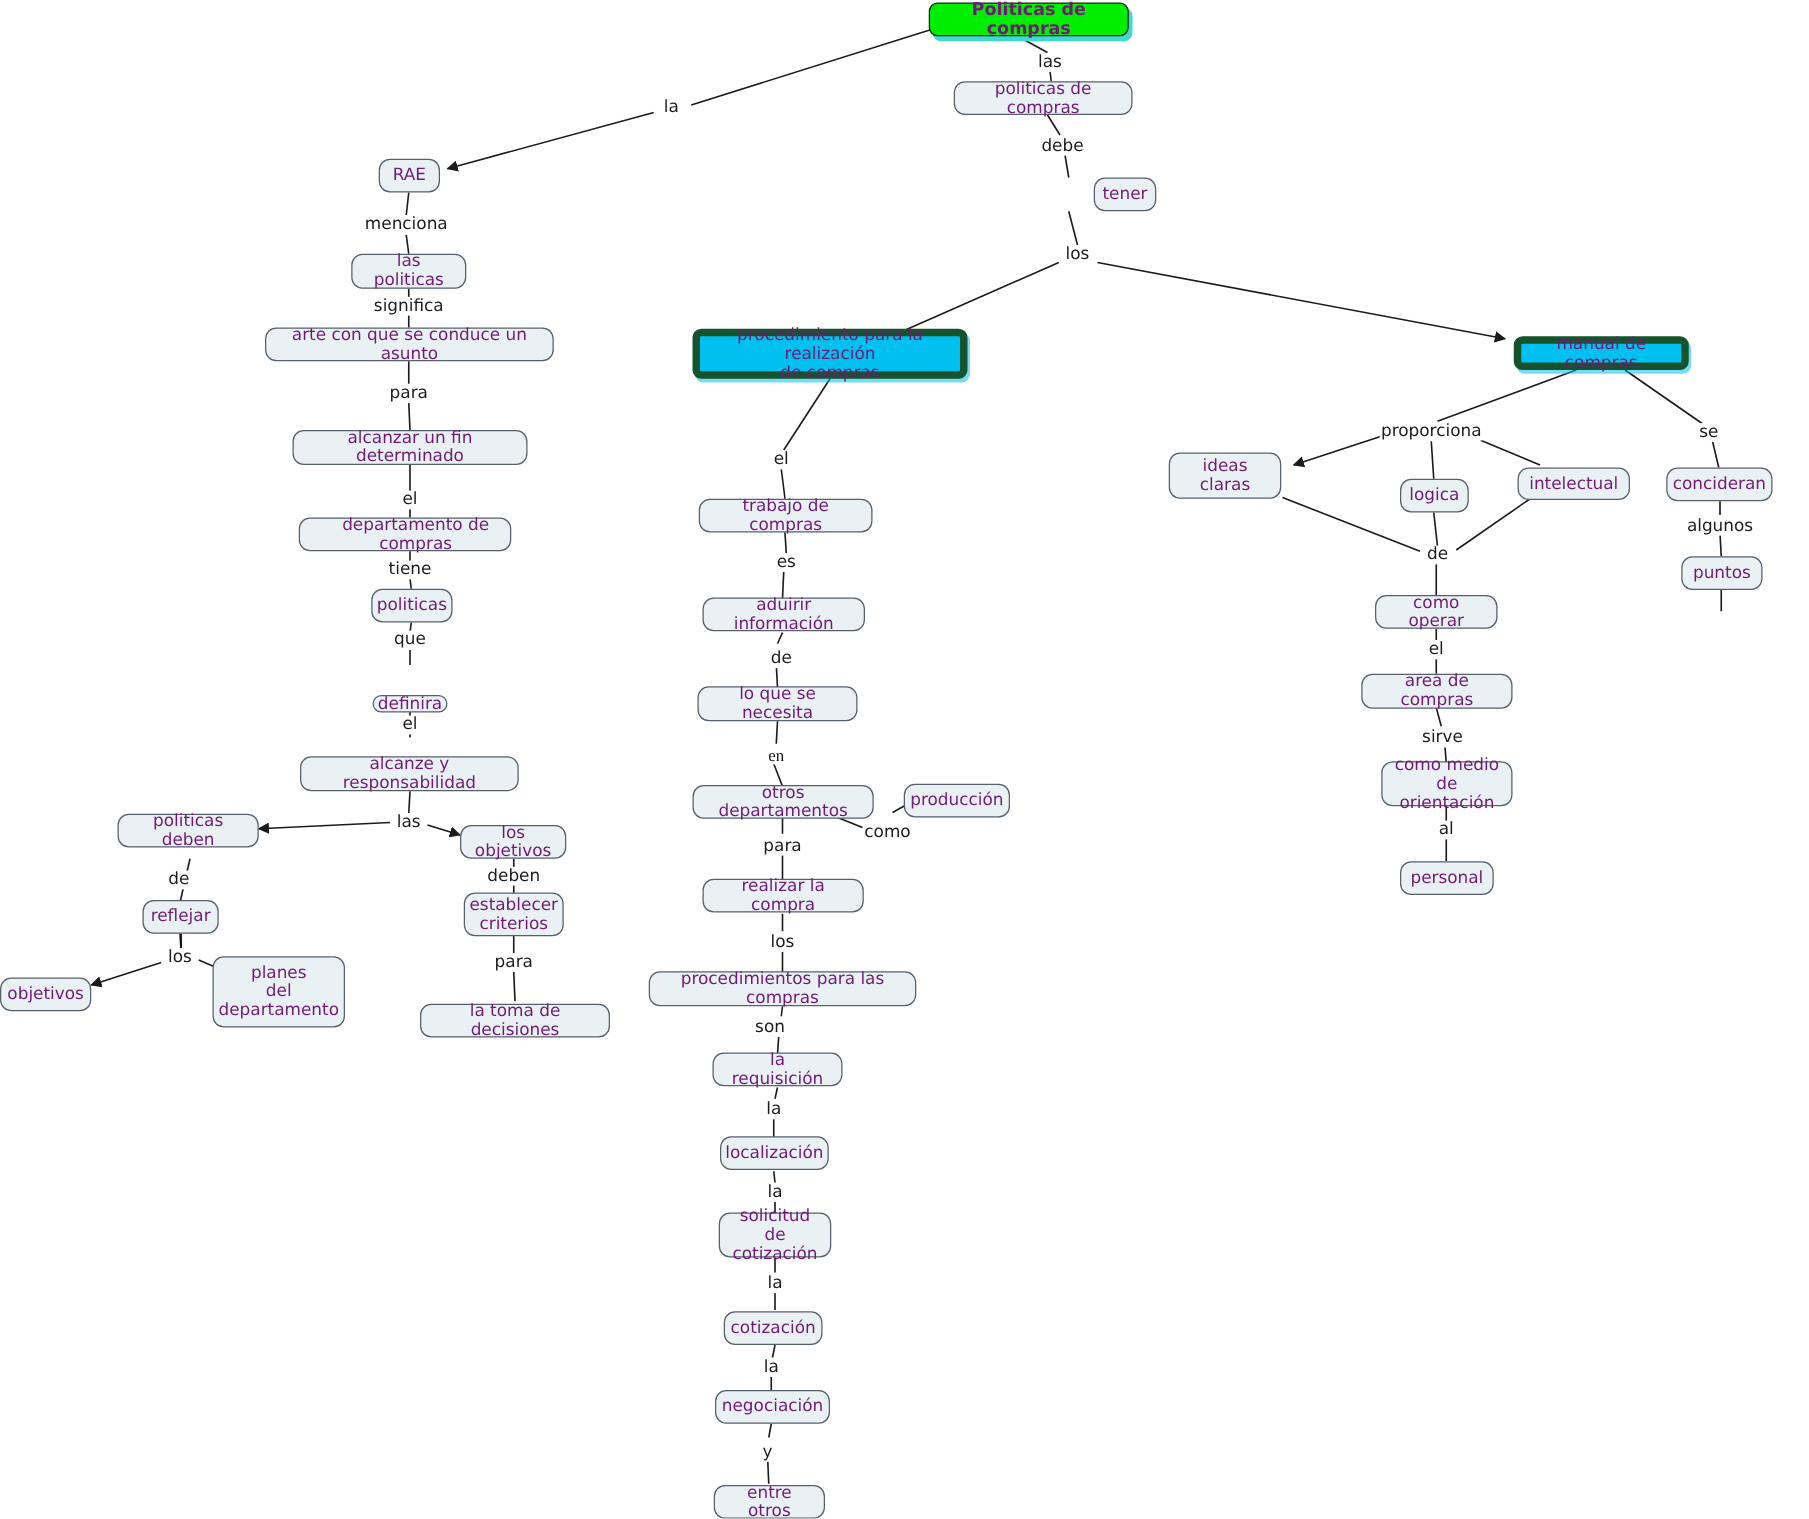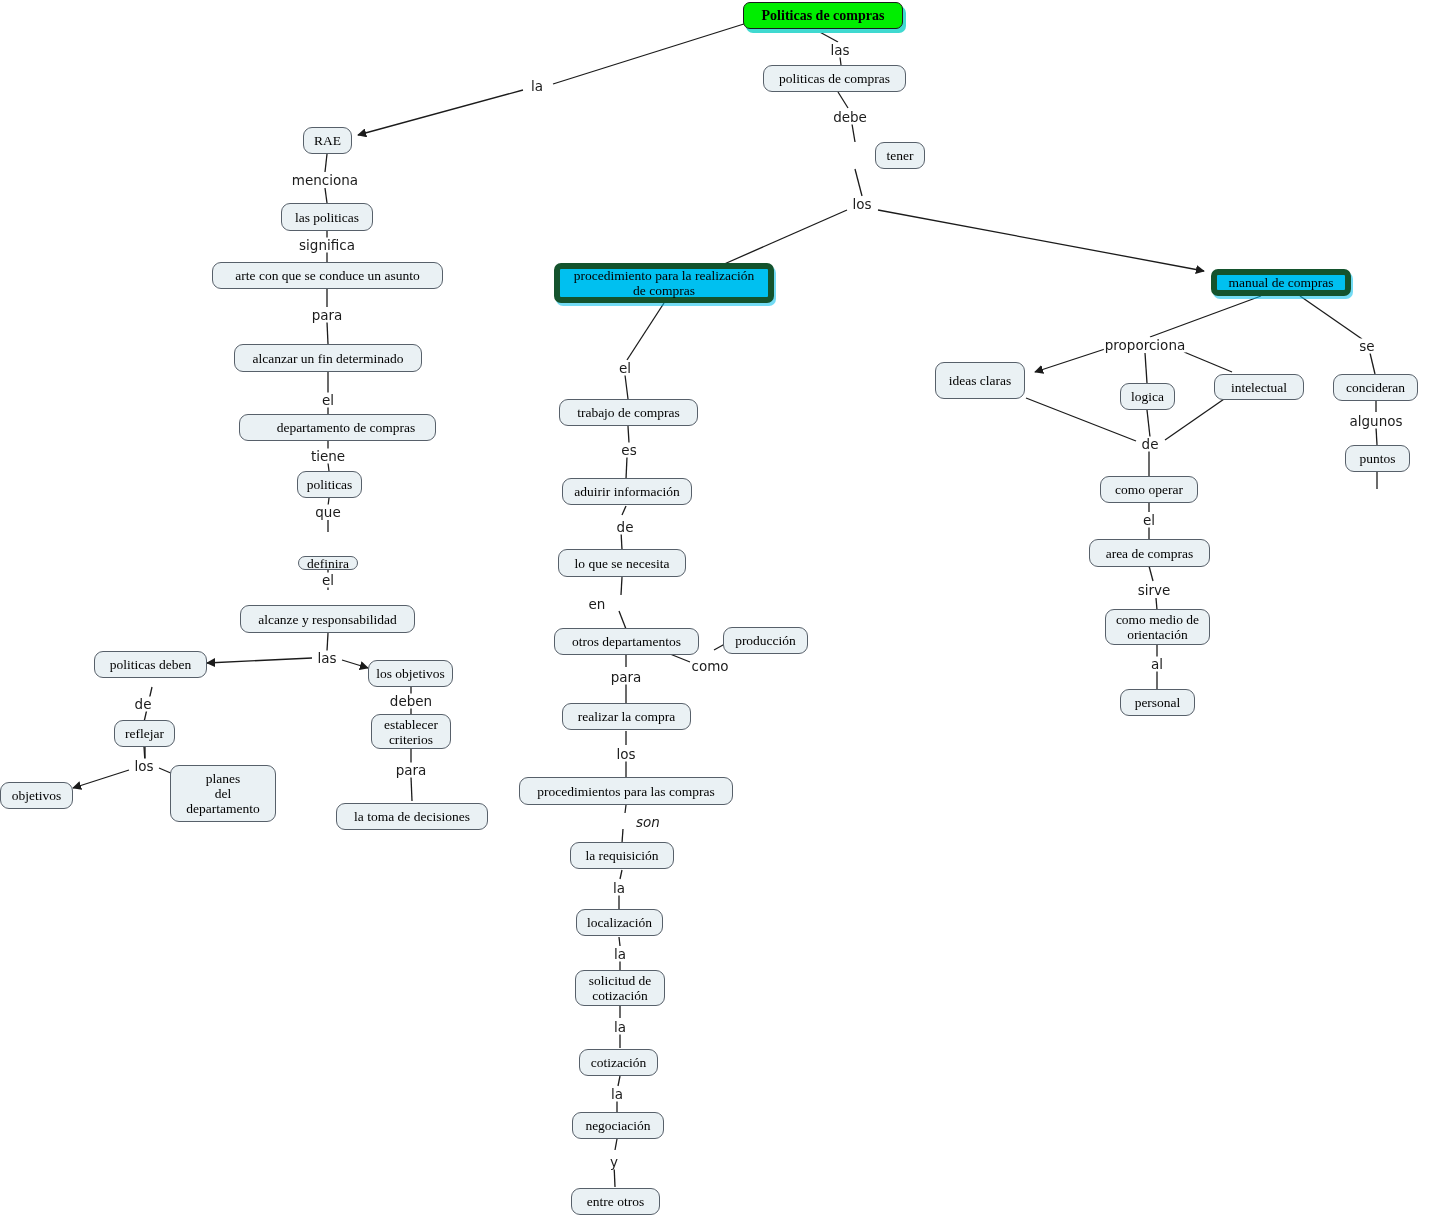--- a/index.html
+++ b/index.html
@@ -25,31 +25,30 @@
     width: 1447px;
     height: 1215px;
     pointer-events: none;
   }
   .node {
     position: absolute;
     box-sizing: border-box;
     background: #eaf1f4;
     border: 1px solid #57606a;
     border-radius: 9px;
-    color: #000000;
+    color: #701a75;
     font-size: 13.5px;
     line-height: 15px;
     display: flex;
     align-items: center;
     justify-content: center;
     text-align: center;
     padding: 3px 7px;
     white-space: pre-line;
     z-index: 3;
-    font-family: Liberation Serif, serif;
   }
   .node.blue {
     background: #00c0f0;
     border: 6px solid #14532d;
     border-radius: 7px;
     box-shadow: 2px 3px 0 rgba(0,190,235,0.55);
   }
   .node.green {
     background: #00ee00;
     border: 1px solid #1b1b1b;
@@ -220,21 +219,21 @@
   </div>
 
   <div class="node" style="left:212px; top:262px; width:231px; height:27px;">
     <span>arte con que se conduce un asunto</span>
   </div>
 
   <div class="node" style="left:234px; top:344px; width:188px; height:28px;">
     <span>alcanzar un fin determinado</span>
   </div>
 
-  <div class="node" style="left:239px; top:414px; width:197px; height:27px;padding-left:24px;">
+  <div class="node" style="left:239px; top:414px; width:170px; height:27px;padding-left:24px;">
     <span>departamento de compras</span>
   </div>
 
   <div class="node" style="left:297px; top:471px; width:65px; height:27px;">
     <span>politicas</span>
   </div>
 
   <div class="node" style="left:298px; top:556px; width:60px; height:14px;">
     <span>definira</span>
   </div>
@@ -388,25 +387,25 @@
   <div class="link-label" style="left:328px; top:580px;">el</div>
   <div class="link-label" style="left:327px; top:658px;">las</div>
   <div class="link-label" style="left:143px; top:704px;">de</div>
   <div class="link-label" style="left:144px; top:766px;">los</div>
   <div class="link-label" style="left:411px; top:701px;">deben</div>
   <div class="link-label" style="left:411px; top:770px;">para</div>
 
   <div class="link-label" style="left:625px; top:368px;">el</div>
   <div class="link-label" style="left:629px; top:450px;">es</div>
   <div class="link-label" style="left:625px; top:527px;">de</div>
-  <div class="link-label" style="left:597px; top:604px;">en</div>
+  <div class="link-label" style="left:621px; top:604px;font-family:Liberation Serif, serif;">en</div>
   <div class="link-label" style="left:710px; top:666px;">como</div>
   <div class="link-label" style="left:626px; top:677px;">para</div>
   <div class="link-label" style="left:626px; top:754px;">los</div>
-  <div class="link-label" style="left:648px; top:822px;font-style:italic;">son</div>
+  <div class="link-label" style="left:616px; top:822px;">son</div>
   <div class="link-label" style="left:619px; top:888px;">la</div>
   <div class="link-label" style="left:620px; top:954px;">la</div>
   <div class="link-label" style="left:620px; top:1027px;">la</div>
   <div class="link-label" style="left:617px; top:1094px;">la</div>
   <div class="link-label" style="left:614px; top:1162px;">y</div>
 
   <div class="link-label" style="left:1145px; top:345px;">proporciona</div>
   <div class="link-label" style="left:1150px; top:444px;">de</div>
   <div class="link-label" style="left:1149px; top:520px;">el</div>
   <div class="link-label" style="left:1154px; top:590px;">sirve</div>

